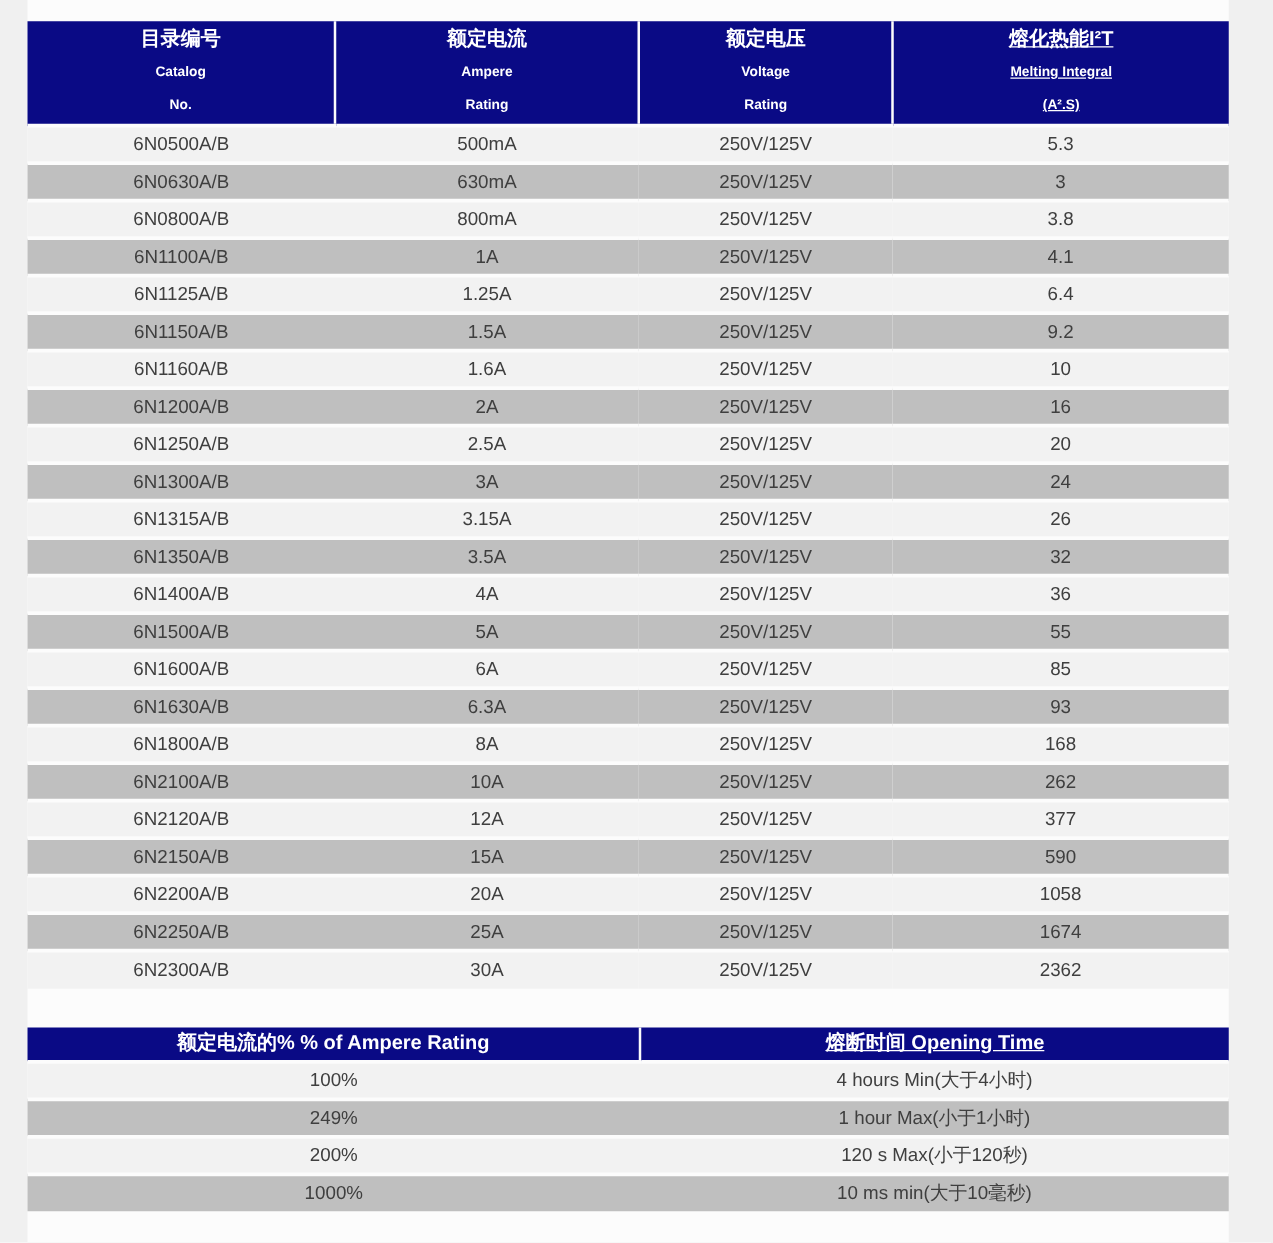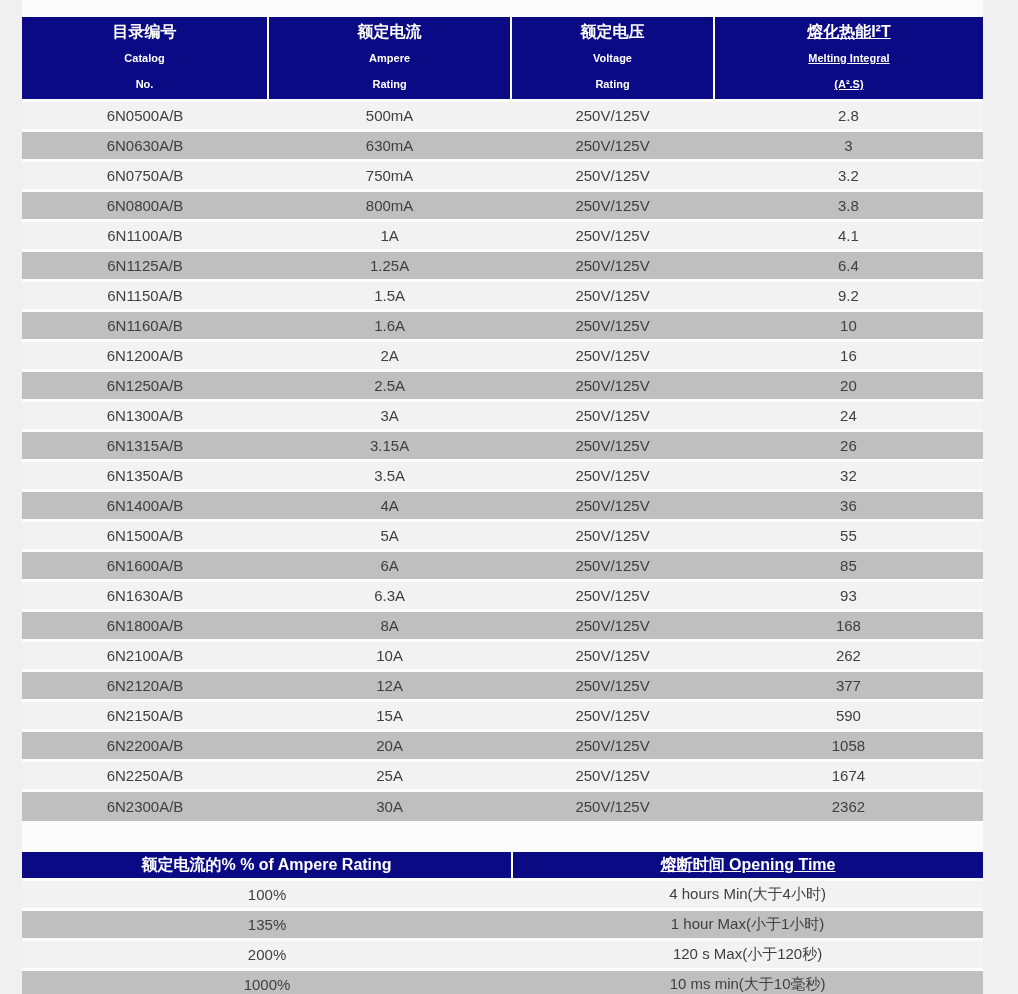--- a/index.html
+++ b/index.html
@@ -82,33 +82,27 @@
           <div class="en">Melting Integral</div>
           <div class="en">(A².S)</div>
         </th>
       </tr>
     </thead>
     <tbody id="spec-body">
         <tr>
           <td>6N0500A/B</td>
           <td>500mA</td>
           <td>250V/125V</td>
-          <td>2.8</td>
+          <td>5.3</td>
         </tr>
         <tr>
           <td>6N0630A/B</td>
           <td>630mA</td>
           <td>250V/125V</td>
           <td>3</td>
-        </tr>
-        <tr>
-          <td>6N0750A/B</td>
-          <td>750mA</td>
-          <td>250V/125V</td>
-          <td>3.2</td>
         </tr>
         <tr>
           <td>6N0800A/B</td>
           <td>800mA</td>
           <td>250V/125V</td>
           <td>3.8</td>
         </tr>
         <tr>
           <td>6N1100A/B</td>
           <td>1A</td>
@@ -248,21 +242,21 @@
           <div class="zh">熔断时间 Opening Time</div>
         </th>
       </tr>
     </thead>
     <tbody id="opening-body">
         <tr>
           <td>100%</td>
           <td>4 hours Min(大于4小时)</td>
         </tr>
         <tr>
-          <td>135%</td>
+          <td>249%</td>
           <td>1 hour Max(小于1小时)</td>
         </tr>
         <tr>
           <td>200%</td>
           <td>120 s Max(小于120秒)</td>
         </tr>
         <tr>
           <td>1000%</td>
           <td>10 ms min(大于10毫秒)</td>
         </tr>

